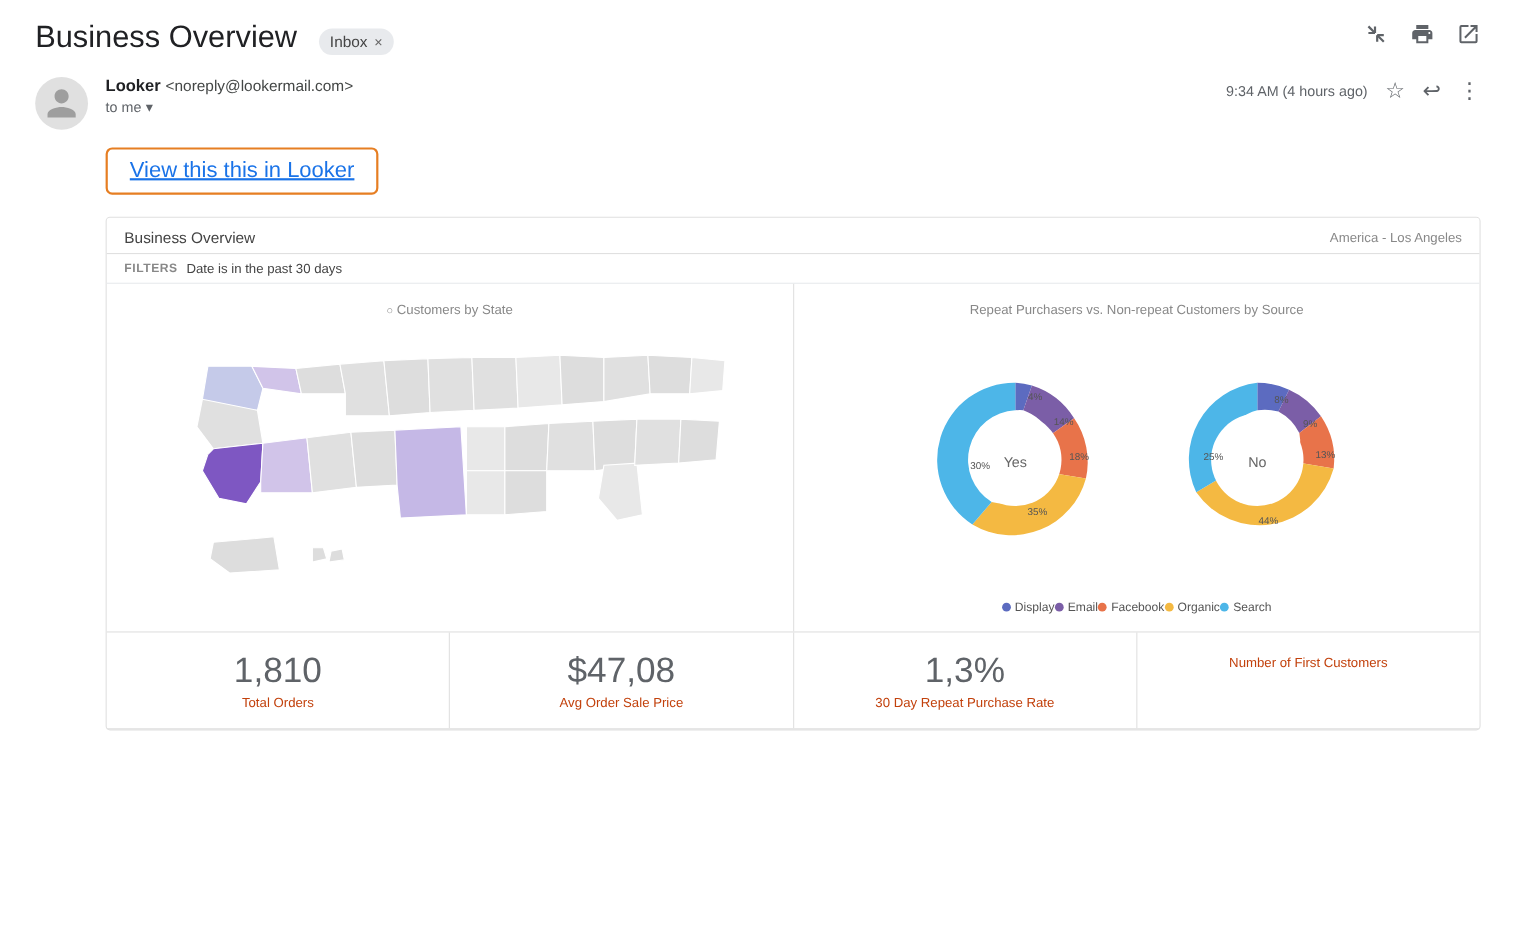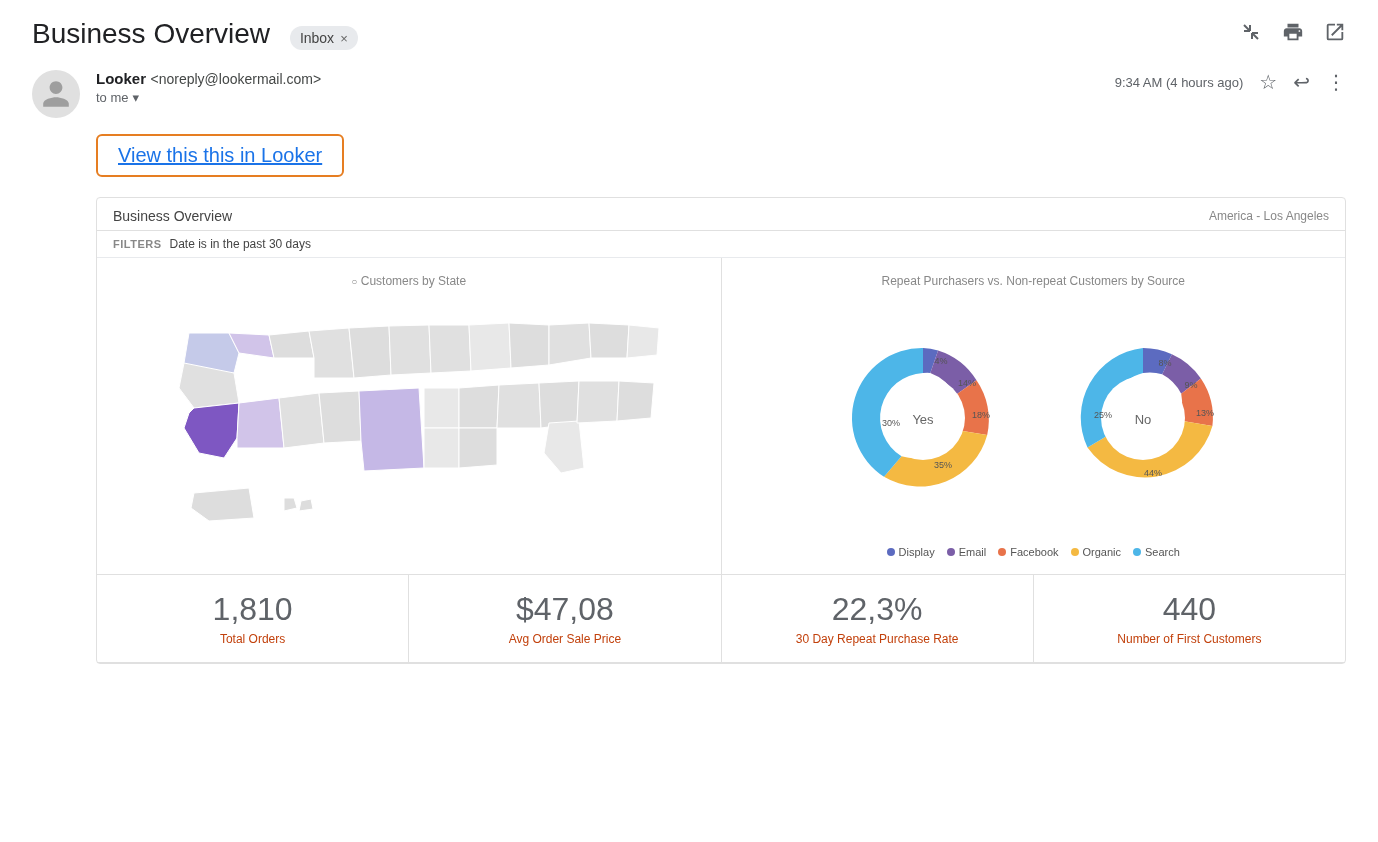--- a/index.html
+++ b/index.html
@@ -211,21 +211,20 @@
       height: 240px;
     }
     .donut-wrap {
       display: flex;
       flex-direction: column;
       align-items: center;
     }
     .legend-row {
       display: flex;
       justify-content: center;
-      gap: 12px;
       flex-wrap: wrap;
       padding-top: 8px;
     }
     .legend-item {
       display: flex;
       align-items: center;
       gap: 4px;
       font-size: 11px;
       color: #555;
     }
@@ -482,22 +481,21 @@
     <div class="stats-row" id="stats-container">
     <div class="stat-cell">
           <div class="stat-value">1,810</div>
           <div class="stat-label">Total Orders</div>
         </div>
         <div class="stat-cell">
           <div class="stat-value">$47,08</div>
           <div class="stat-label">Avg Order Sale Price</div>
         </div>
         <div class="stat-cell">
-          <div class="stat-value">22,3%</div>
+          <div class="stat-value">1,3%</div>
           <div class="stat-label">30 Day Repeat Purchase Rate</div>
         </div>
         <div class="stat-cell">
-          <div class="stat-value">440</div>
           <div class="stat-label">Number of First Customers</div>
         </div>
       </div>
   </div>
 </div>
 
 </body></html>

